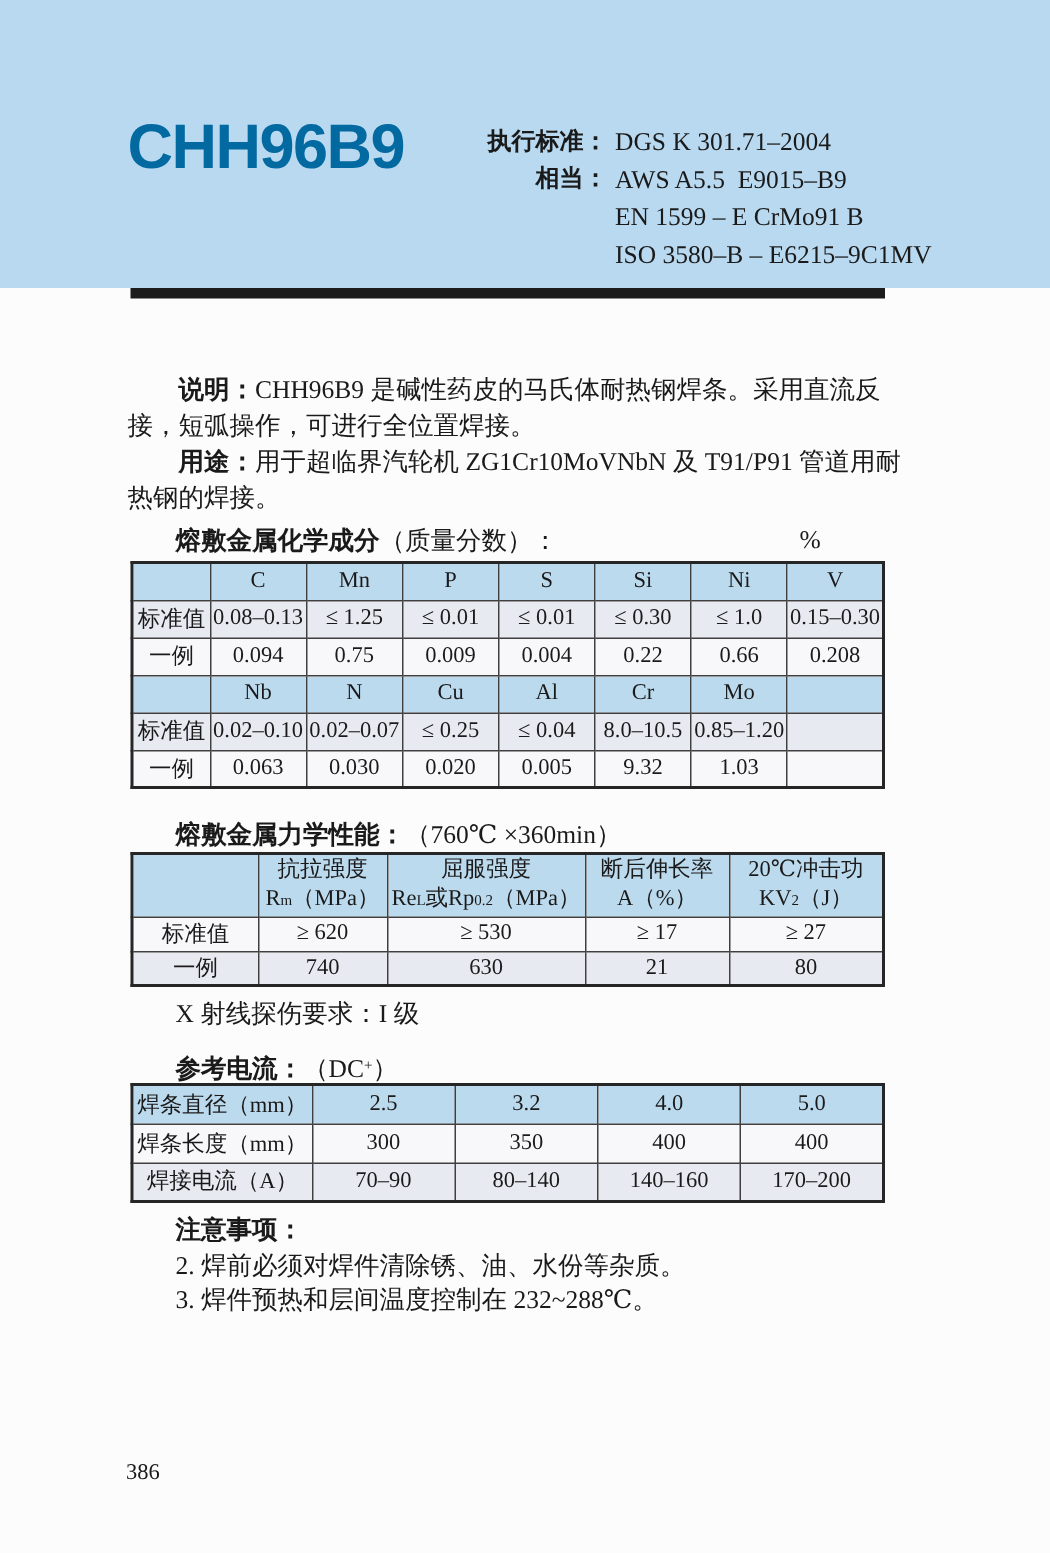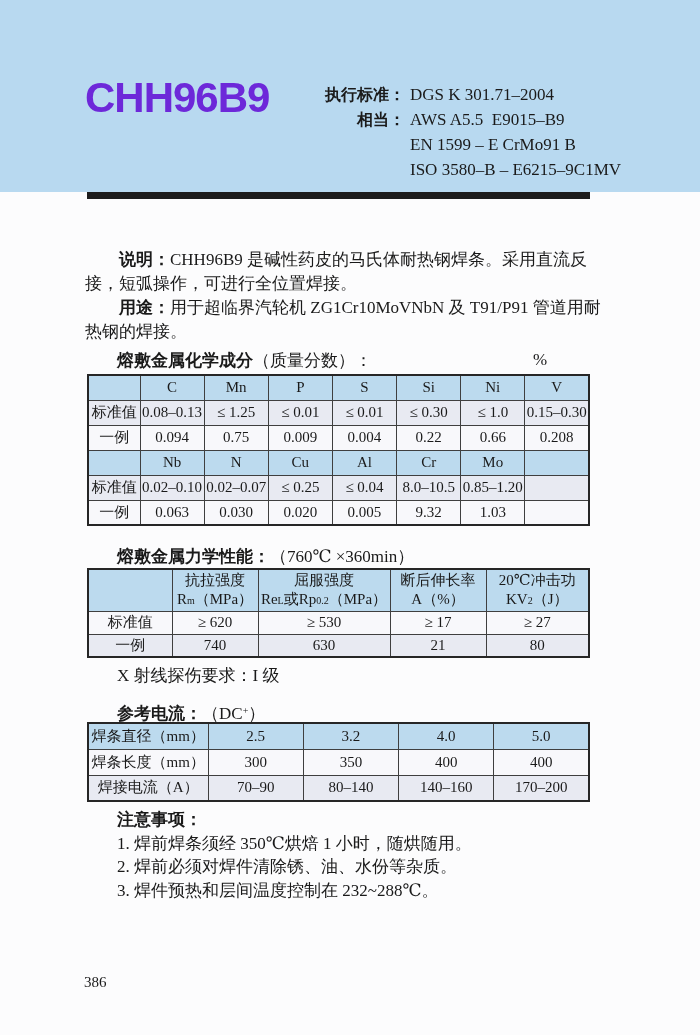--- a/index.html
+++ b/index.html
@@ -8,21 +8,21 @@
     position:relative; width:700px; height:1035px; overflow:hidden;
     background:#fcfcfd; color:#1a1a1a;
     font-family:"Liberation Serif","DejaVu Serif",serif;
   }
   .blue-block { position:absolute; top:0; left:0; width:700px; height:192px; background:#b8d9f0; }
   .black-bar  { position:absolute; top:192px; left:87px; width:503px; height:7px; background:#1c1c1c; }
 
   .product-code {
     position:absolute; top:74px; left:85px;
     font-family:"Liberation Sans","DejaVu Sans",sans-serif;
-    font-weight:900; font-size:42px; letter-spacing:-1px; color:#6d28d9;
+    font-weight:900; font-size:42px; letter-spacing:-1px; color:#0369a1;
   }
   .standards { position:absolute; top:82px; left:290px; }
   .std-row { display:flex; line-height:25px;align-items:flex-end; }
   .std-label {
     width:115px; text-align:right;
     font-family:"Liberation Sans","DejaVu Sans",sans-serif;
     font-weight:bold; font-size:16px;
   }
   .std-value { padding-left:5px; font-size:17px; white-space:pre; }
 
@@ -259,20 +259,19 @@
       <td class="tint">70–90</td>
       <td class="tint">80–140</td>
       <td class="tint">140–160</td>
       <td class="tint">170–200</td>
     </tr>
   </tbody>
     </table>
 
   <div class="notes">
     <div class="notes-title">注意事项：</div>
-    <div>1. 焊前焊条须经 350℃烘焙 1 小时，随烘随用。</div>
     <div>2. 焊前必须对焊件清除锈、油、水份等杂质。</div>
     <div>3. 焊件预热和层间温度控制在 232~288℃。</div>
   </div>
 
   <div class="page-num">386</div>
 
 </div>
 
 </body></html>

